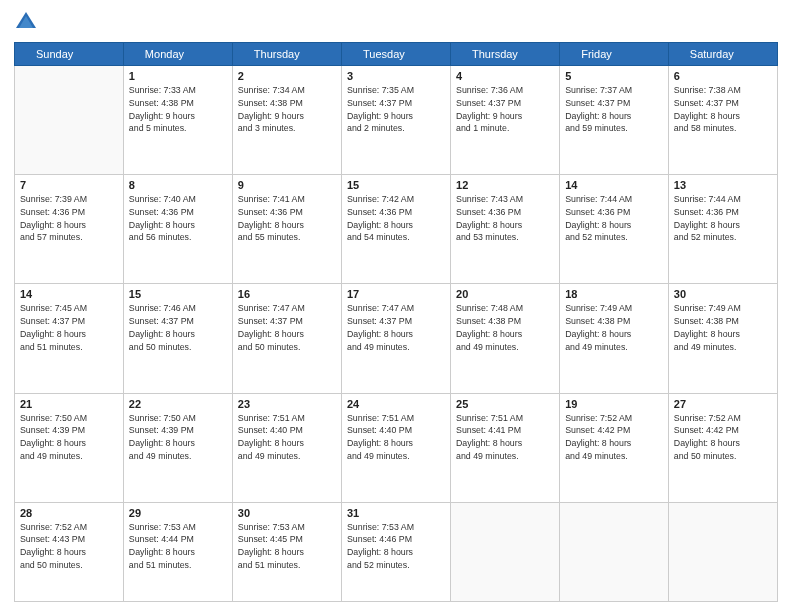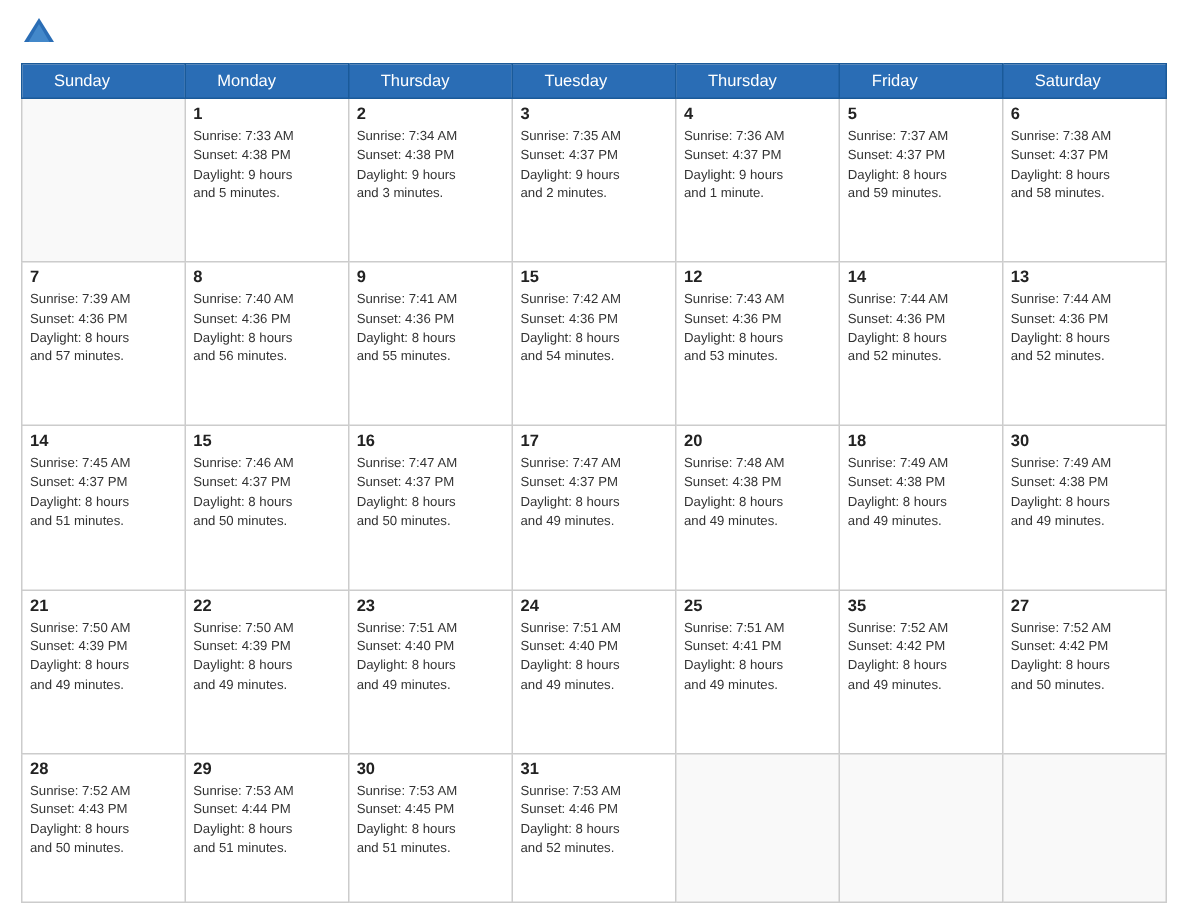--- a/index.html
+++ b/index.html
@@ -227,21 +227,21 @@
           </td>
           <td>
             <span class="day-num">24</span>
             <div class="day-info">Sunrise: 7:51 AM<br>Sunset: 4:40 PM<br>Daylight: 8 hours<br>and 49 minutes.</div>
           </td>
           <td>
             <span class="day-num">25</span>
             <div class="day-info">Sunrise: 7:51 AM<br>Sunset: 4:41 PM<br>Daylight: 8 hours<br>and 49 minutes.</div>
           </td>
           <td>
-            <span class="day-num">35</span>
+            <span class="day-num">19</span>
             <div class="day-info">Sunrise: 7:52 AM<br>Sunset: 4:42 PM<br>Daylight: 8 hours<br>and 49 minutes.</div>
           </td>
           <td>
             <span class="day-num">27</span>
             <div class="day-info">Sunrise: 7:52 AM<br>Sunset: 4:42 PM<br>Daylight: 8 hours<br>and 50 minutes.</div>
           </td>
         </tr>
         <tr class="last-row">
           <td>
             <span class="day-num">28</span>

